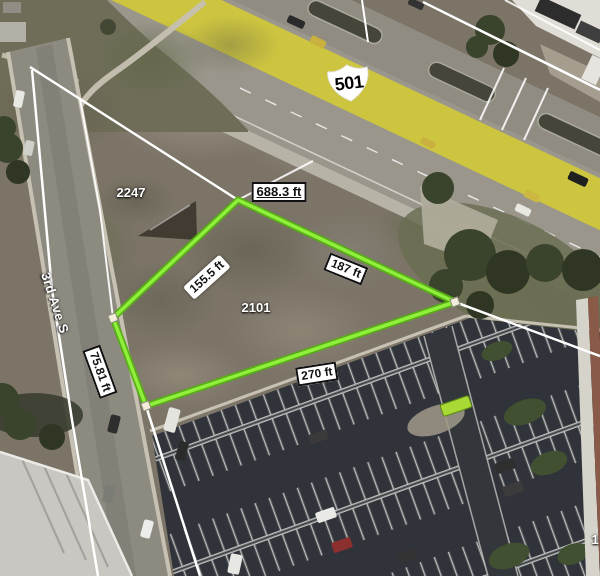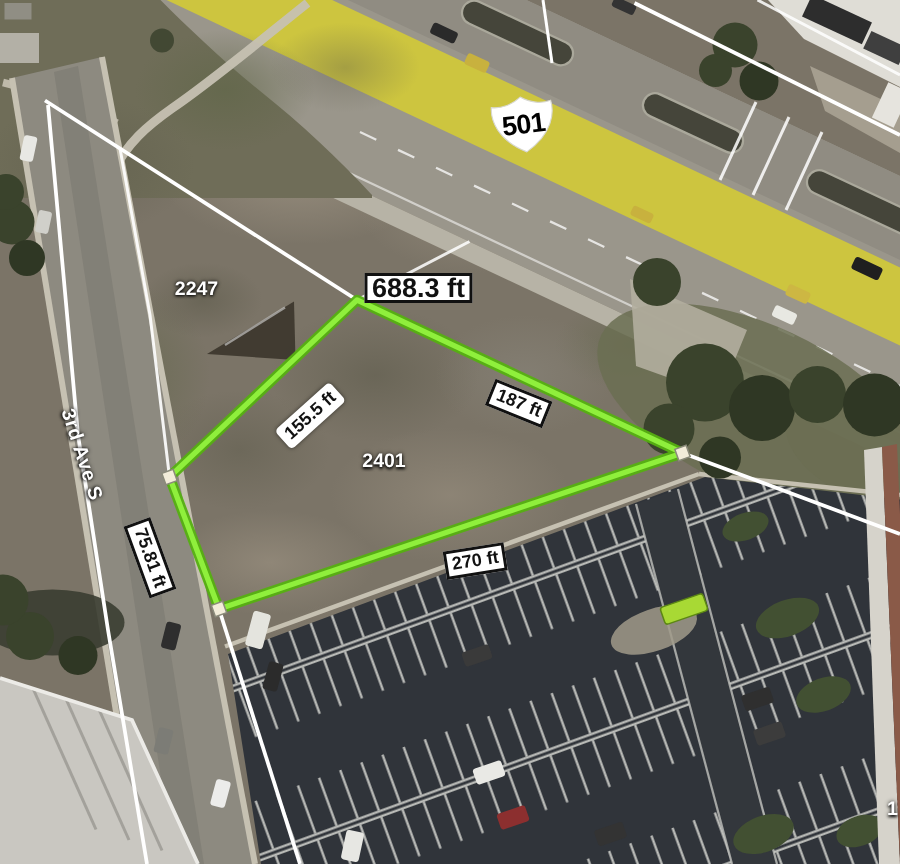--- a/index.html
+++ b/index.html
@@ -8,21 +8,21 @@
     font-family:"Liberation Sans",sans-serif;background:#7b7467;
   }
   #stage svg{position:absolute;left:0;top:0;}
   .mlabel{
     position:absolute;transform:translate(-50%,-50%) rotate(var(--r,0deg));
     background:#fff;color:#111;font:700 12px/15px "Liberation Sans",sans-serif;
     padding:0 3px;white-space:nowrap;z-index:20;
   }
   .mlabel.bordered{border:2px solid #111;}
   .mlabel.pill{border:none;border-radius:3px;box-shadow:0 0 3px rgba(0,0,0,.55);padding:1px 4px;}
-  .mlabel.big{font-size:18px;line-height:16px;}
+  .mlabel.big{font-size:13px;line-height:16px;text-decoration:underline;}
   .maptext{
     position:absolute;transform:translate(-50%,-50%) rotate(var(--r,0deg));
     color:#fff;font:600 13px "Liberation Sans",sans-serif;white-space:nowrap;z-index:18;
     text-shadow:0 1px 2px rgba(0,0,0,.95),0 0 3px rgba(0,0,0,.8);
   }
   .maptext.street{font-size:13px;letter-spacing:.5px;font-weight:600;}
   #shield{
     position:absolute;left:349px;top:83px;width:46px;height:42px;z-index:22;
     transform:translate(-50%,-50%) rotate(-7deg);
   }
@@ -228,21 +228,21 @@
 </svg>
 
 <div class="mlabel bordered big" style="left:279px;top:192px;--r:0deg">688.3 ft</div>
 <div class="mlabel pill" style="left:207px;top:277px;--r:-42deg">155.5 ft</div>
 <div class="mlabel bordered" style="left:346px;top:269px;--r:22deg">187 ft</div>
 <div class="mlabel bordered" style="left:317px;top:374px;--r:-9deg">270 ft</div>
 <div class="mlabel bordered" style="left:100px;top:372px;--r:70deg">75.81 ft</div>
 
 <div class="maptext street" style="left:55px;top:303px;--r:72deg">3rd Ave S</div>
 <div class="maptext" style="left:131px;top:192px;--r:0deg">2247</div>
-<div class="maptext" style="left:256px;top:307px;--r:0deg">2401</div>
+<div class="maptext" style="left:256px;top:307px;--r:0deg">2101</div>
 <div class="maptext" style="left:595px;top:539px;--r:0deg">1</div>
 
 <div id="shield">
   <svg viewBox="0 0 60 54">
     <path d="M30,3 C22,9 12,11 4,9 C2,20 6,38 30,51 C54,38 58,20 56,9 C48,11 38,9 30,3 Z" fill="#ffffff" stroke="#d8d8d0" stroke-width="1"></path>
   </svg>
   <span>501</span>
 </div>
 
 </div>

